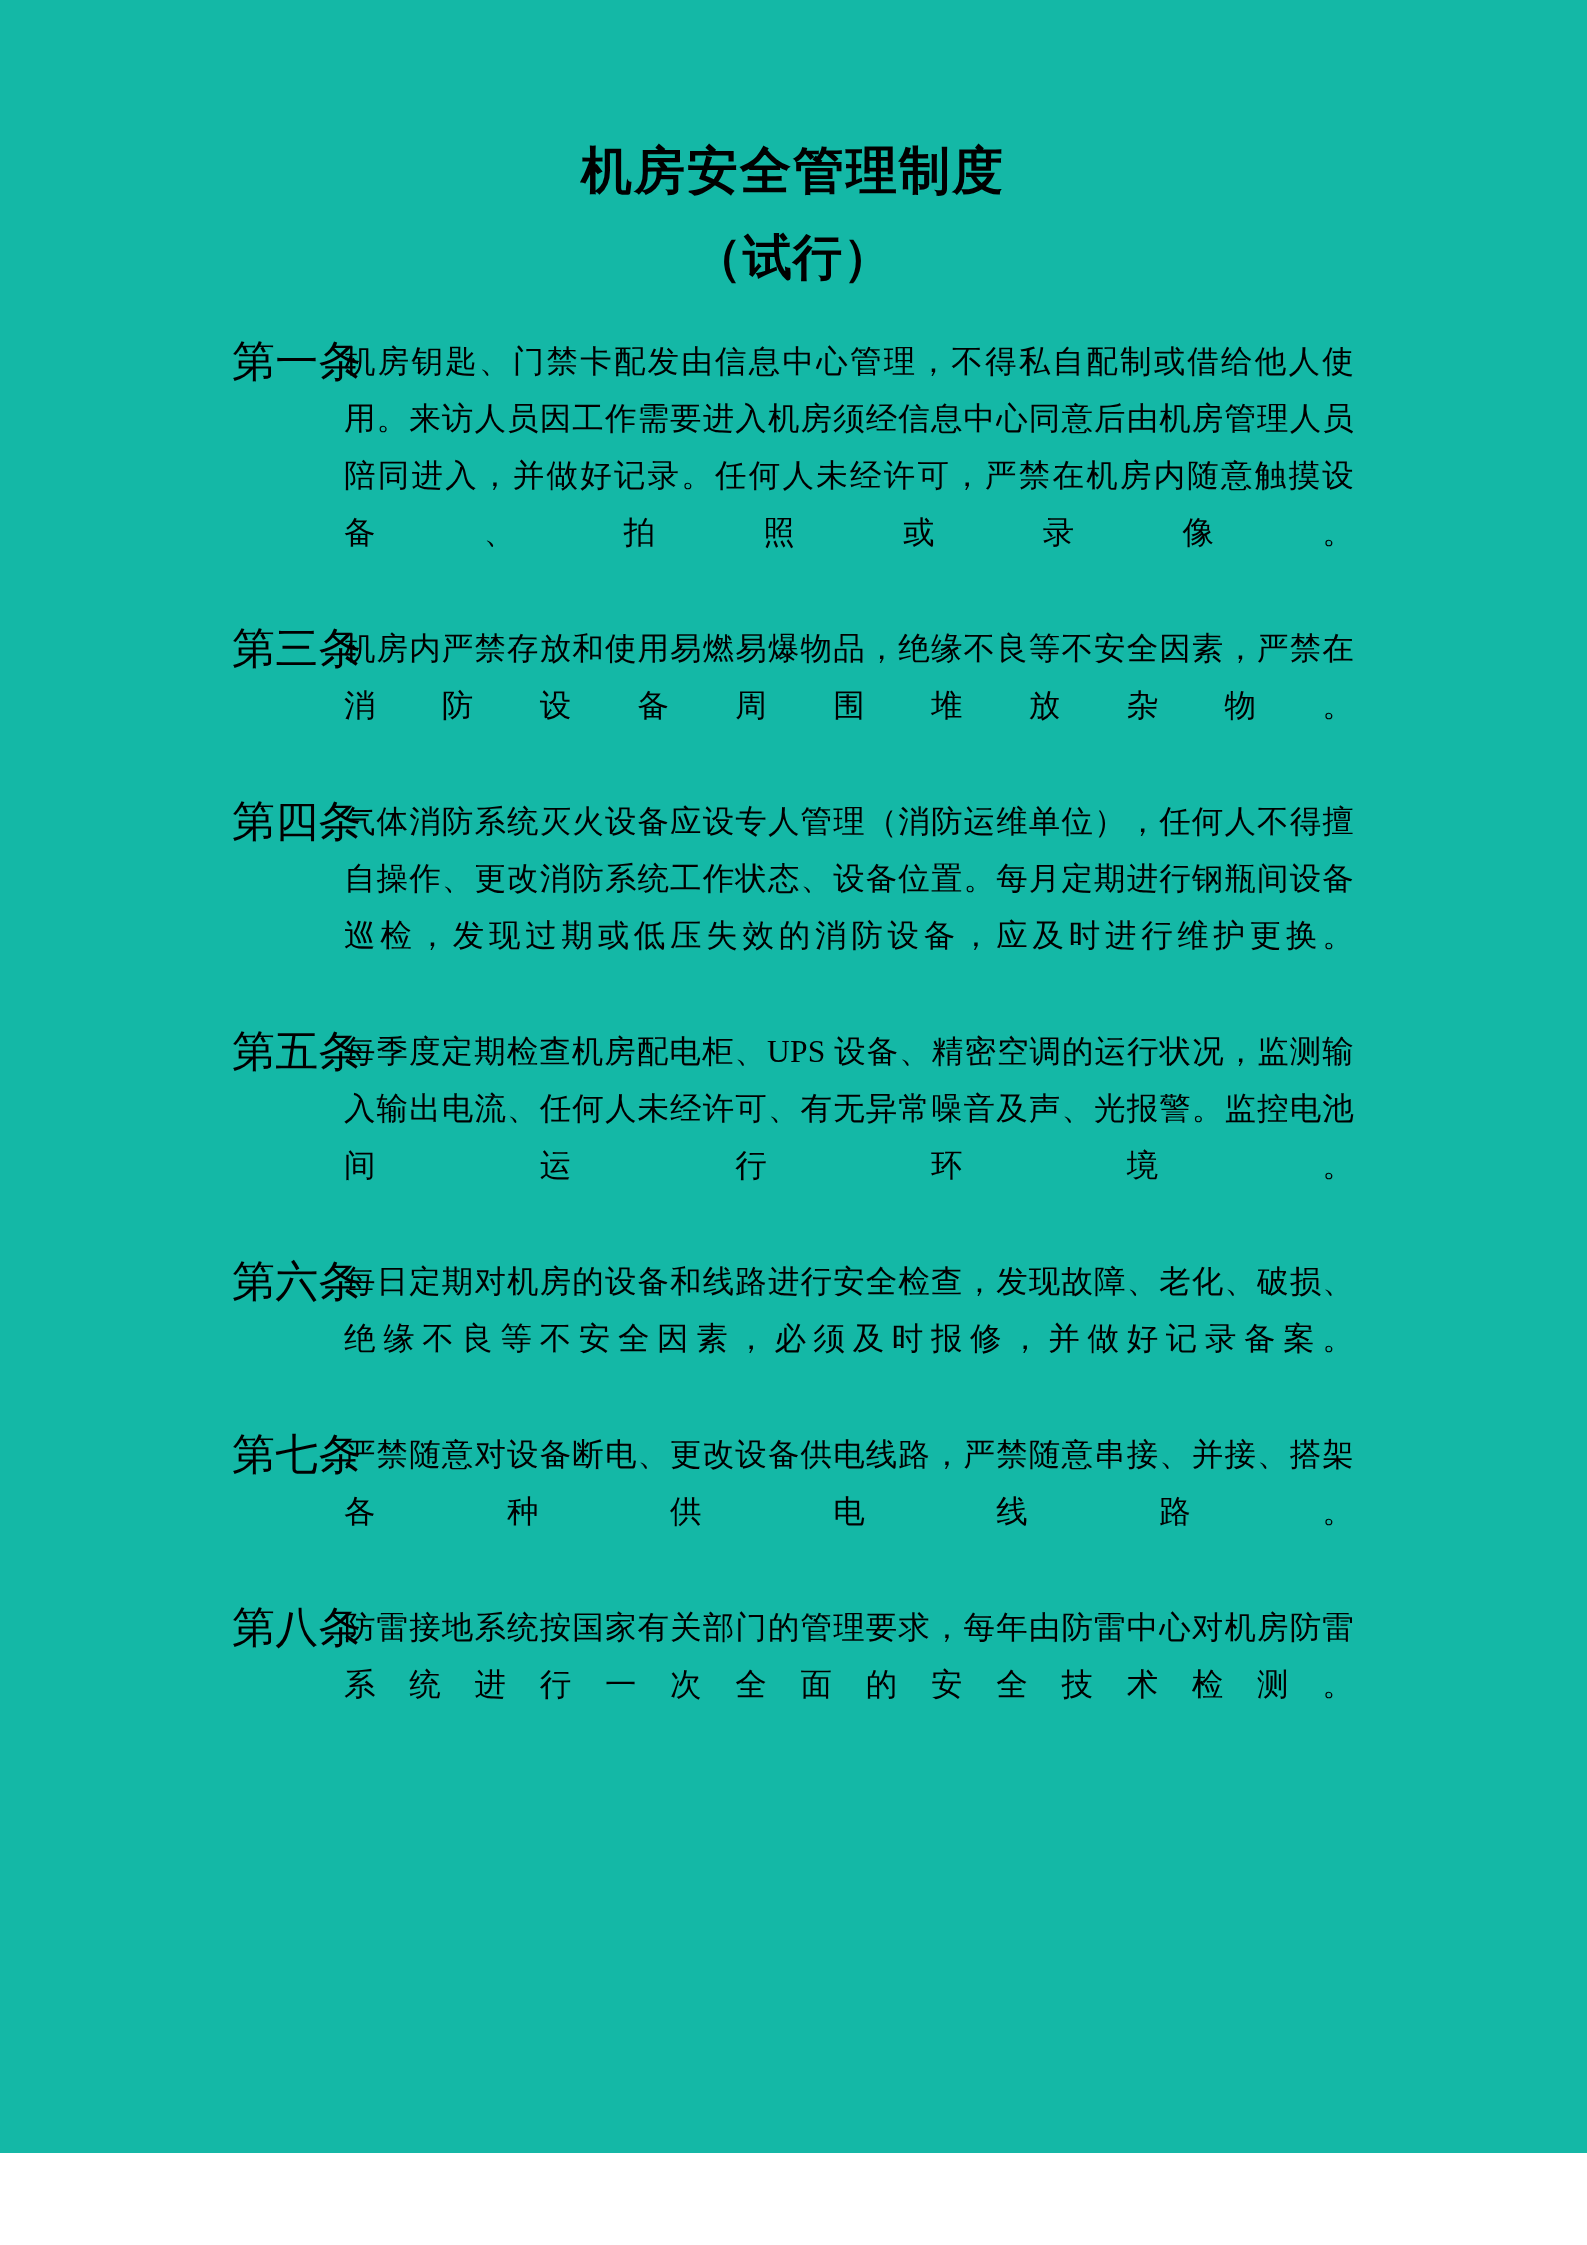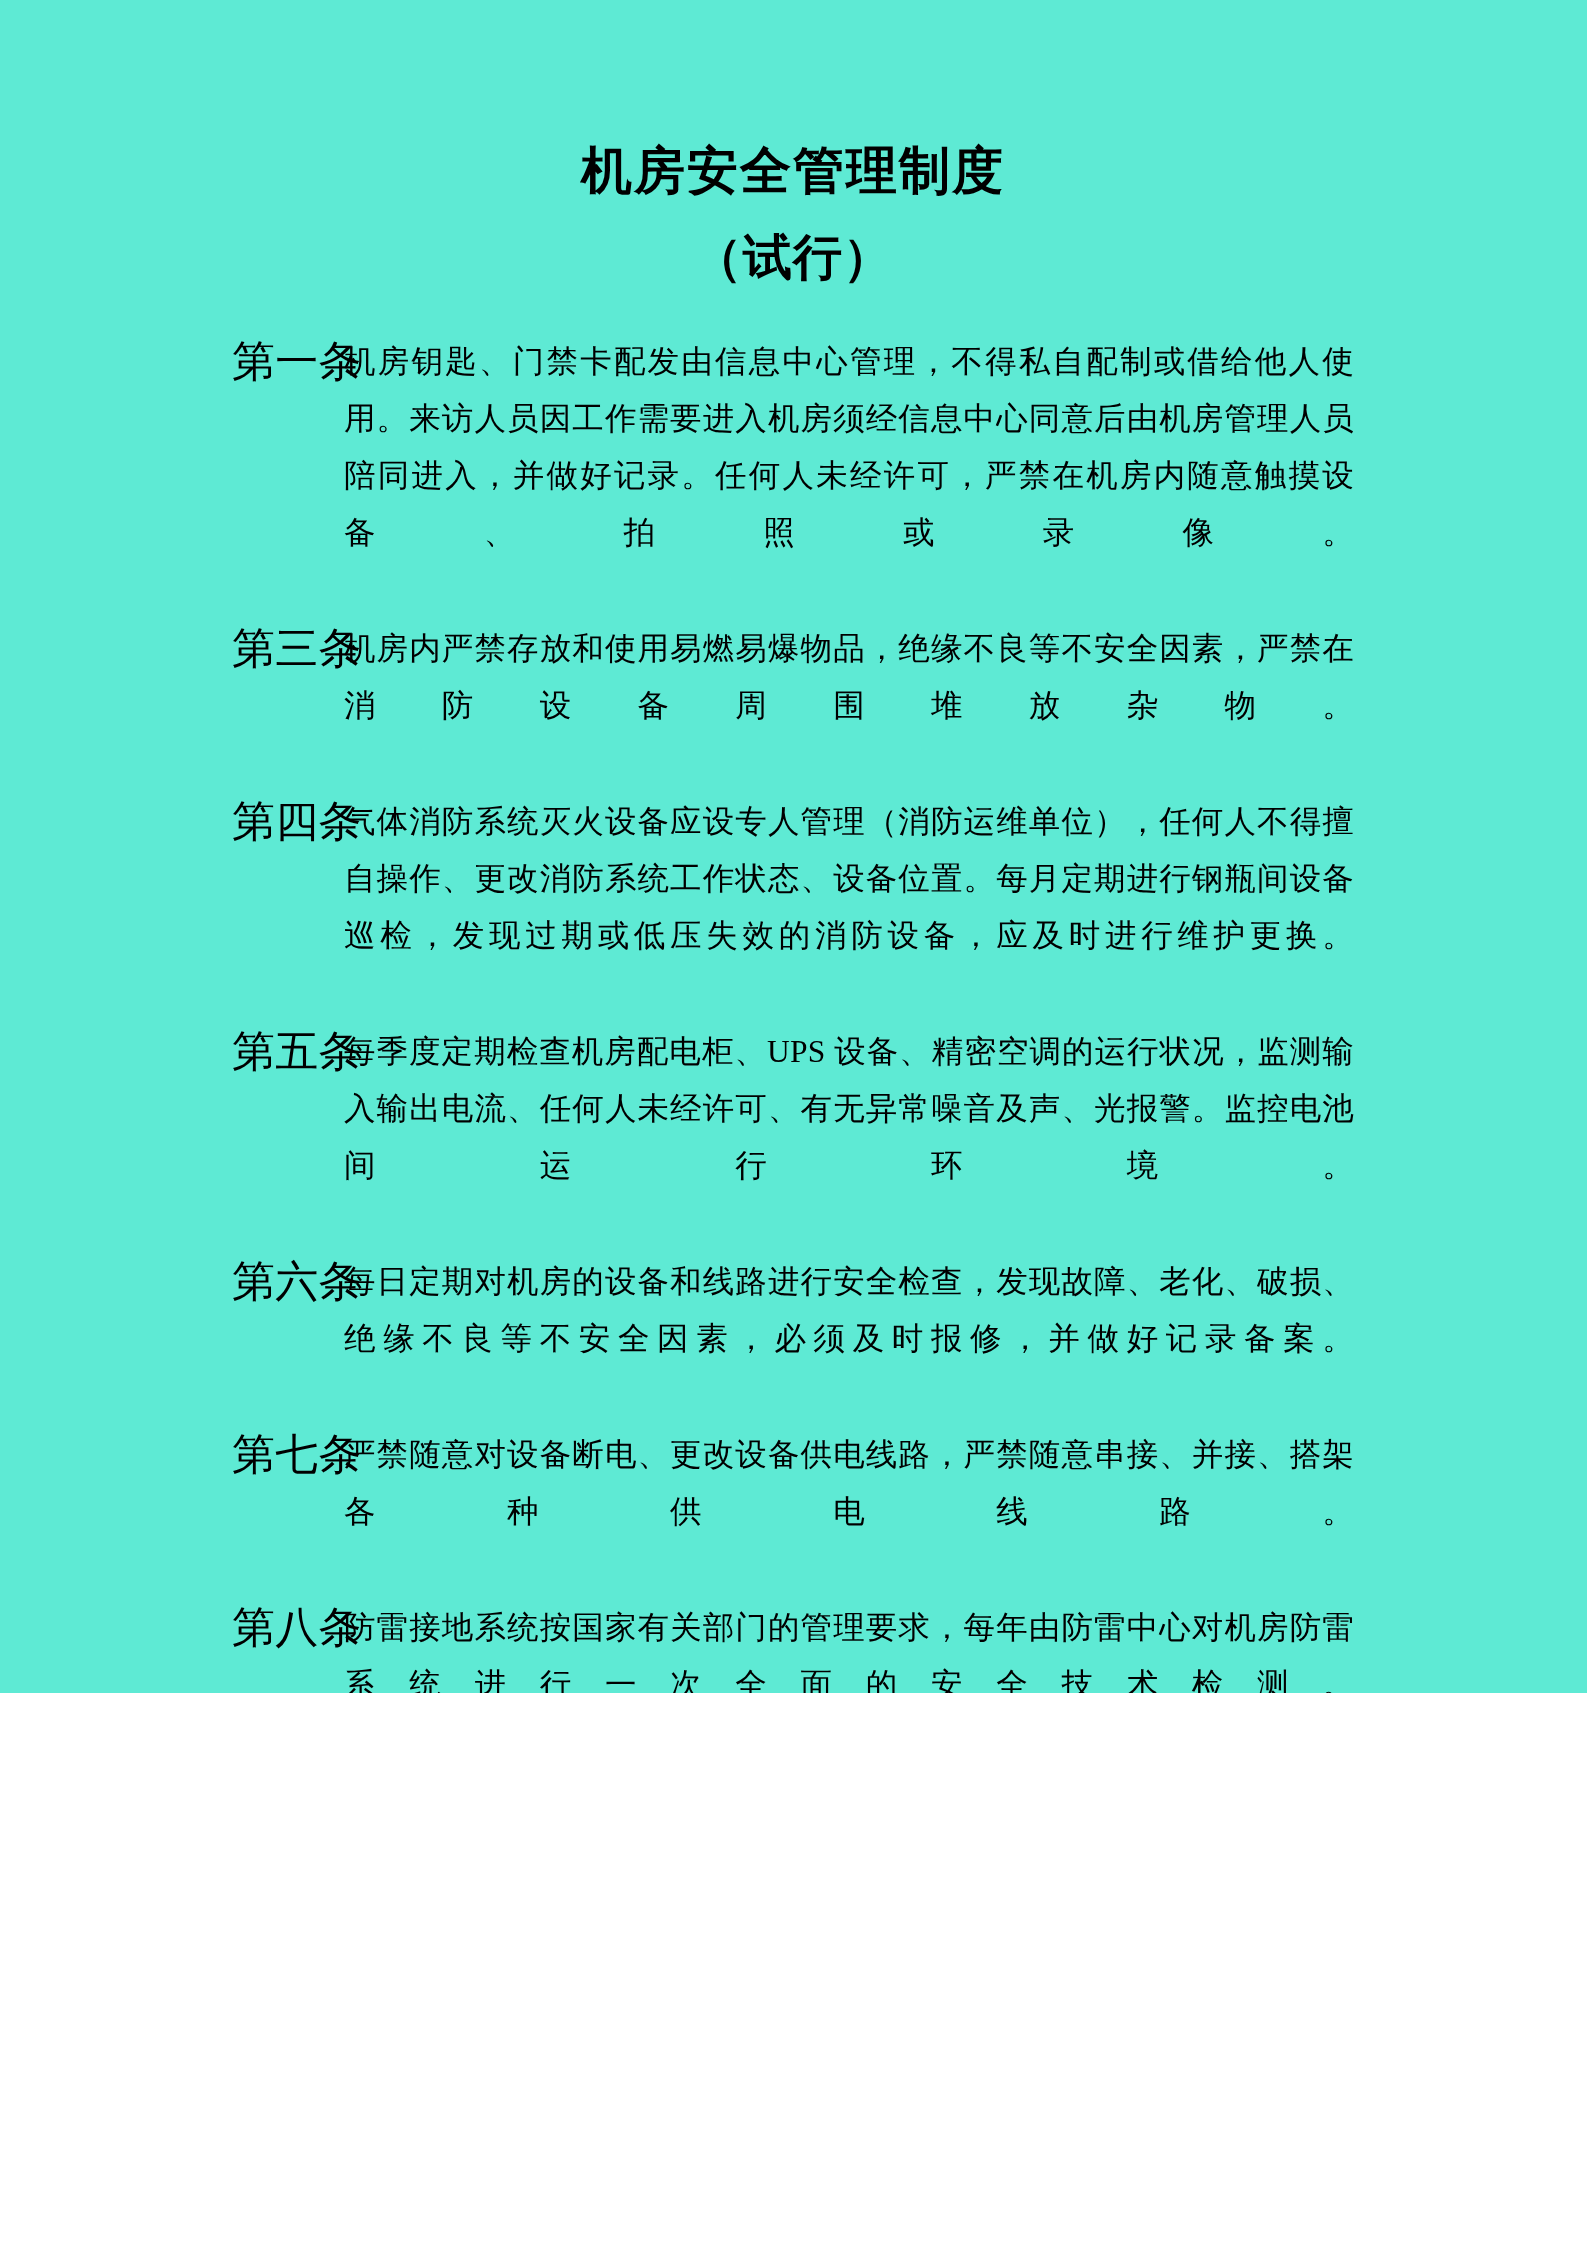--- a/index.html
+++ b/index.html
@@ -3,22 +3,22 @@
 <meta charset="utf-8">
 <style>
   html, body {
     margin: 0;
     padding: 0;
     background: #ffffff;
   }
   .page {
     position: relative;
     width: 1587px;
-    height: 1693px;
-    background: #5eead4;
+    height: 2153px;
+    background: #14b8a6;
     margin: 0 auto;
     box-sizing: border-box;
     font-family: "Liberation Serif", "DejaVu Serif", serif;
     color: #000000;
     overflow: hidden;
   }
   .doc-body {
     position: absolute;
     left: 232px;
     top: 0;

